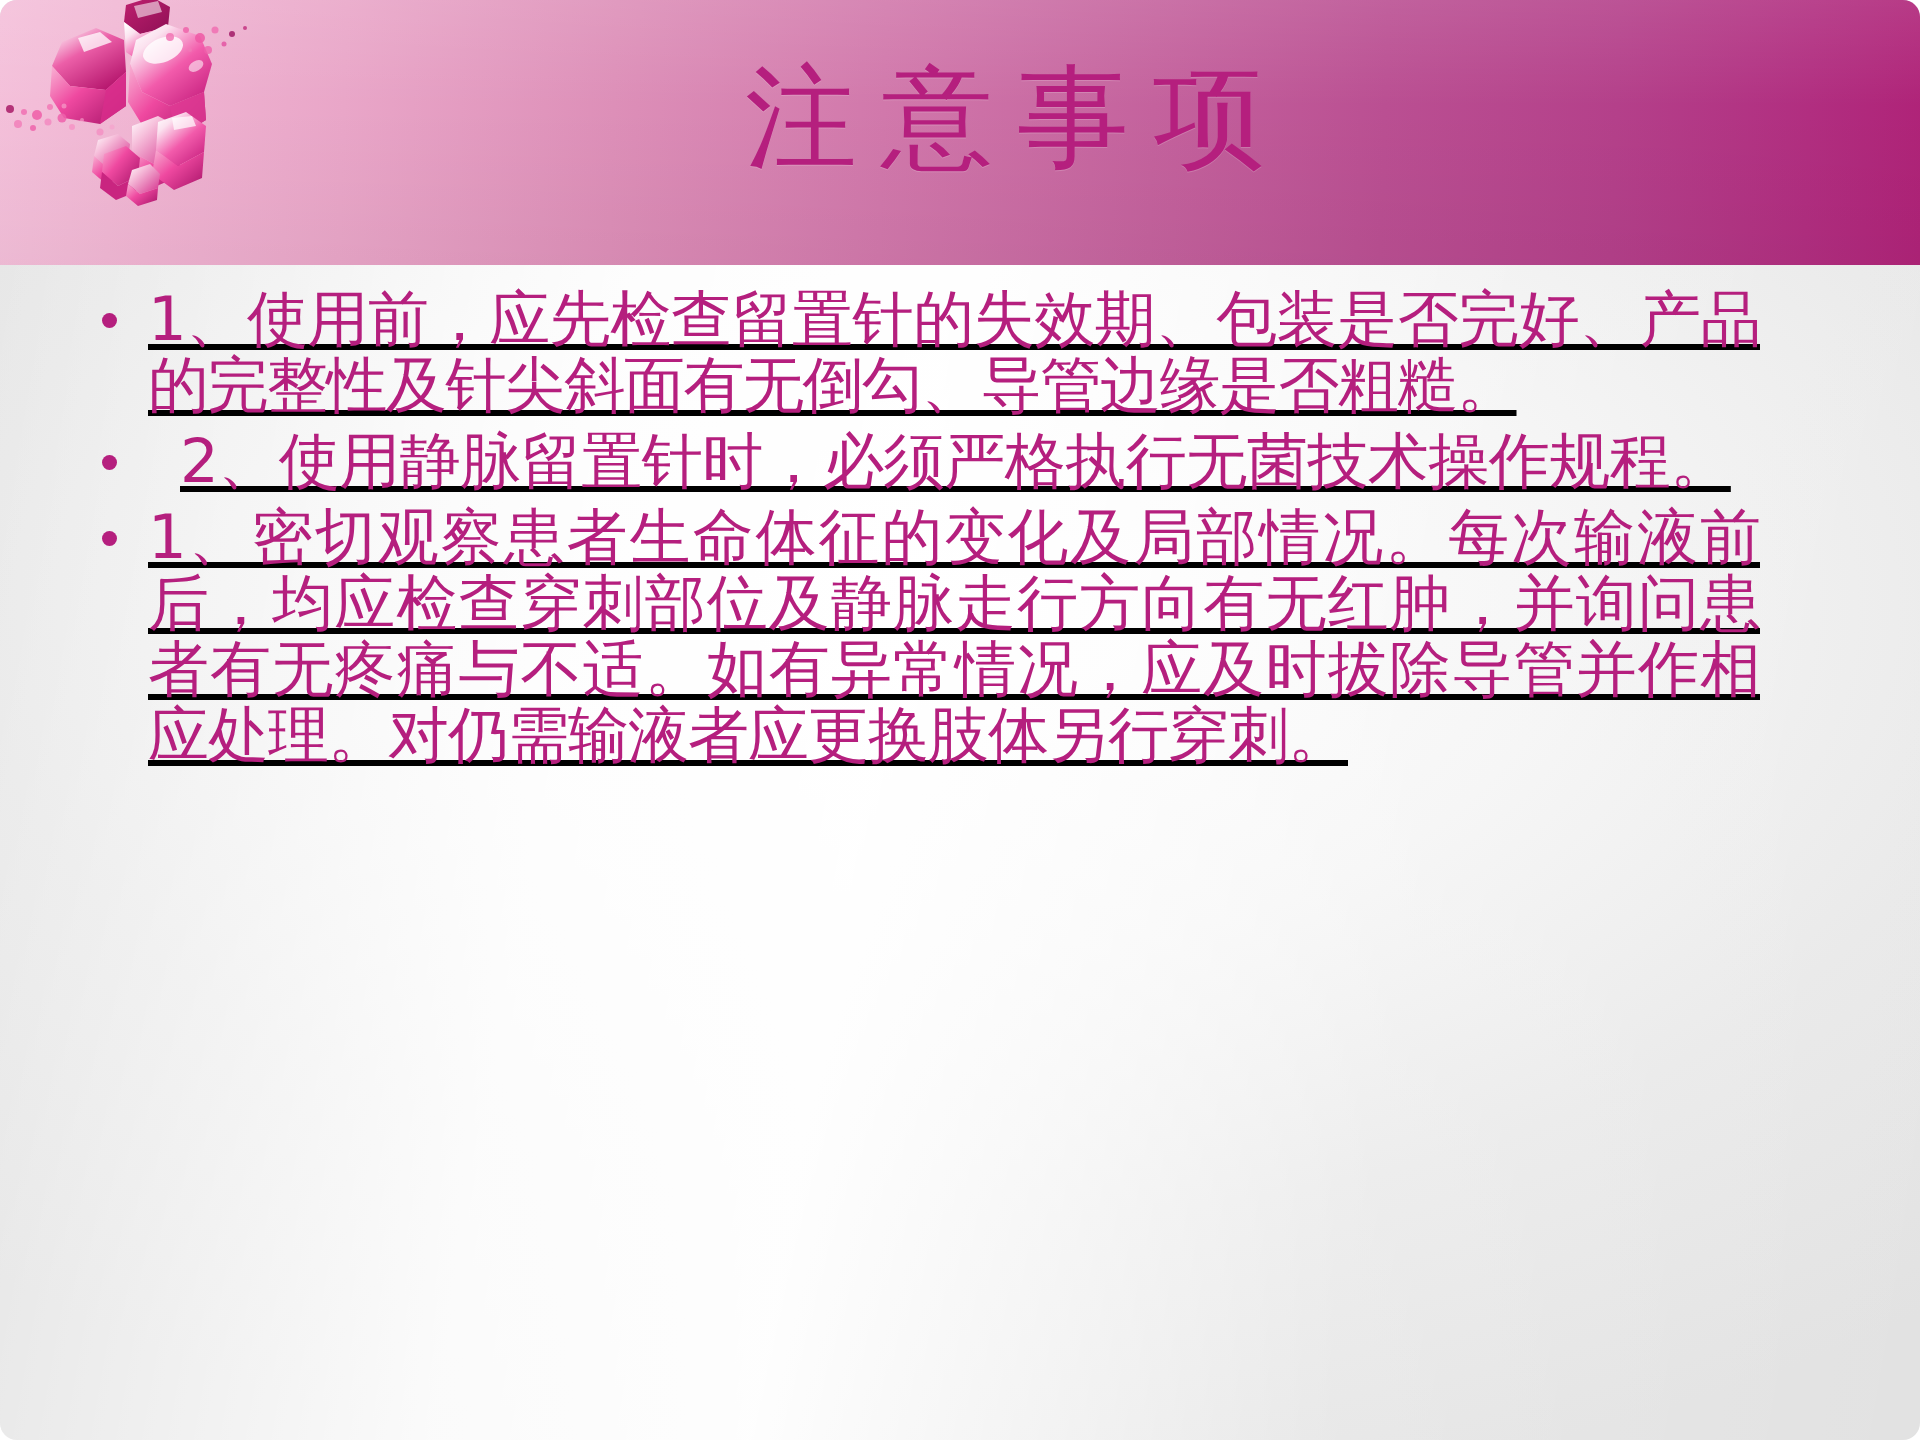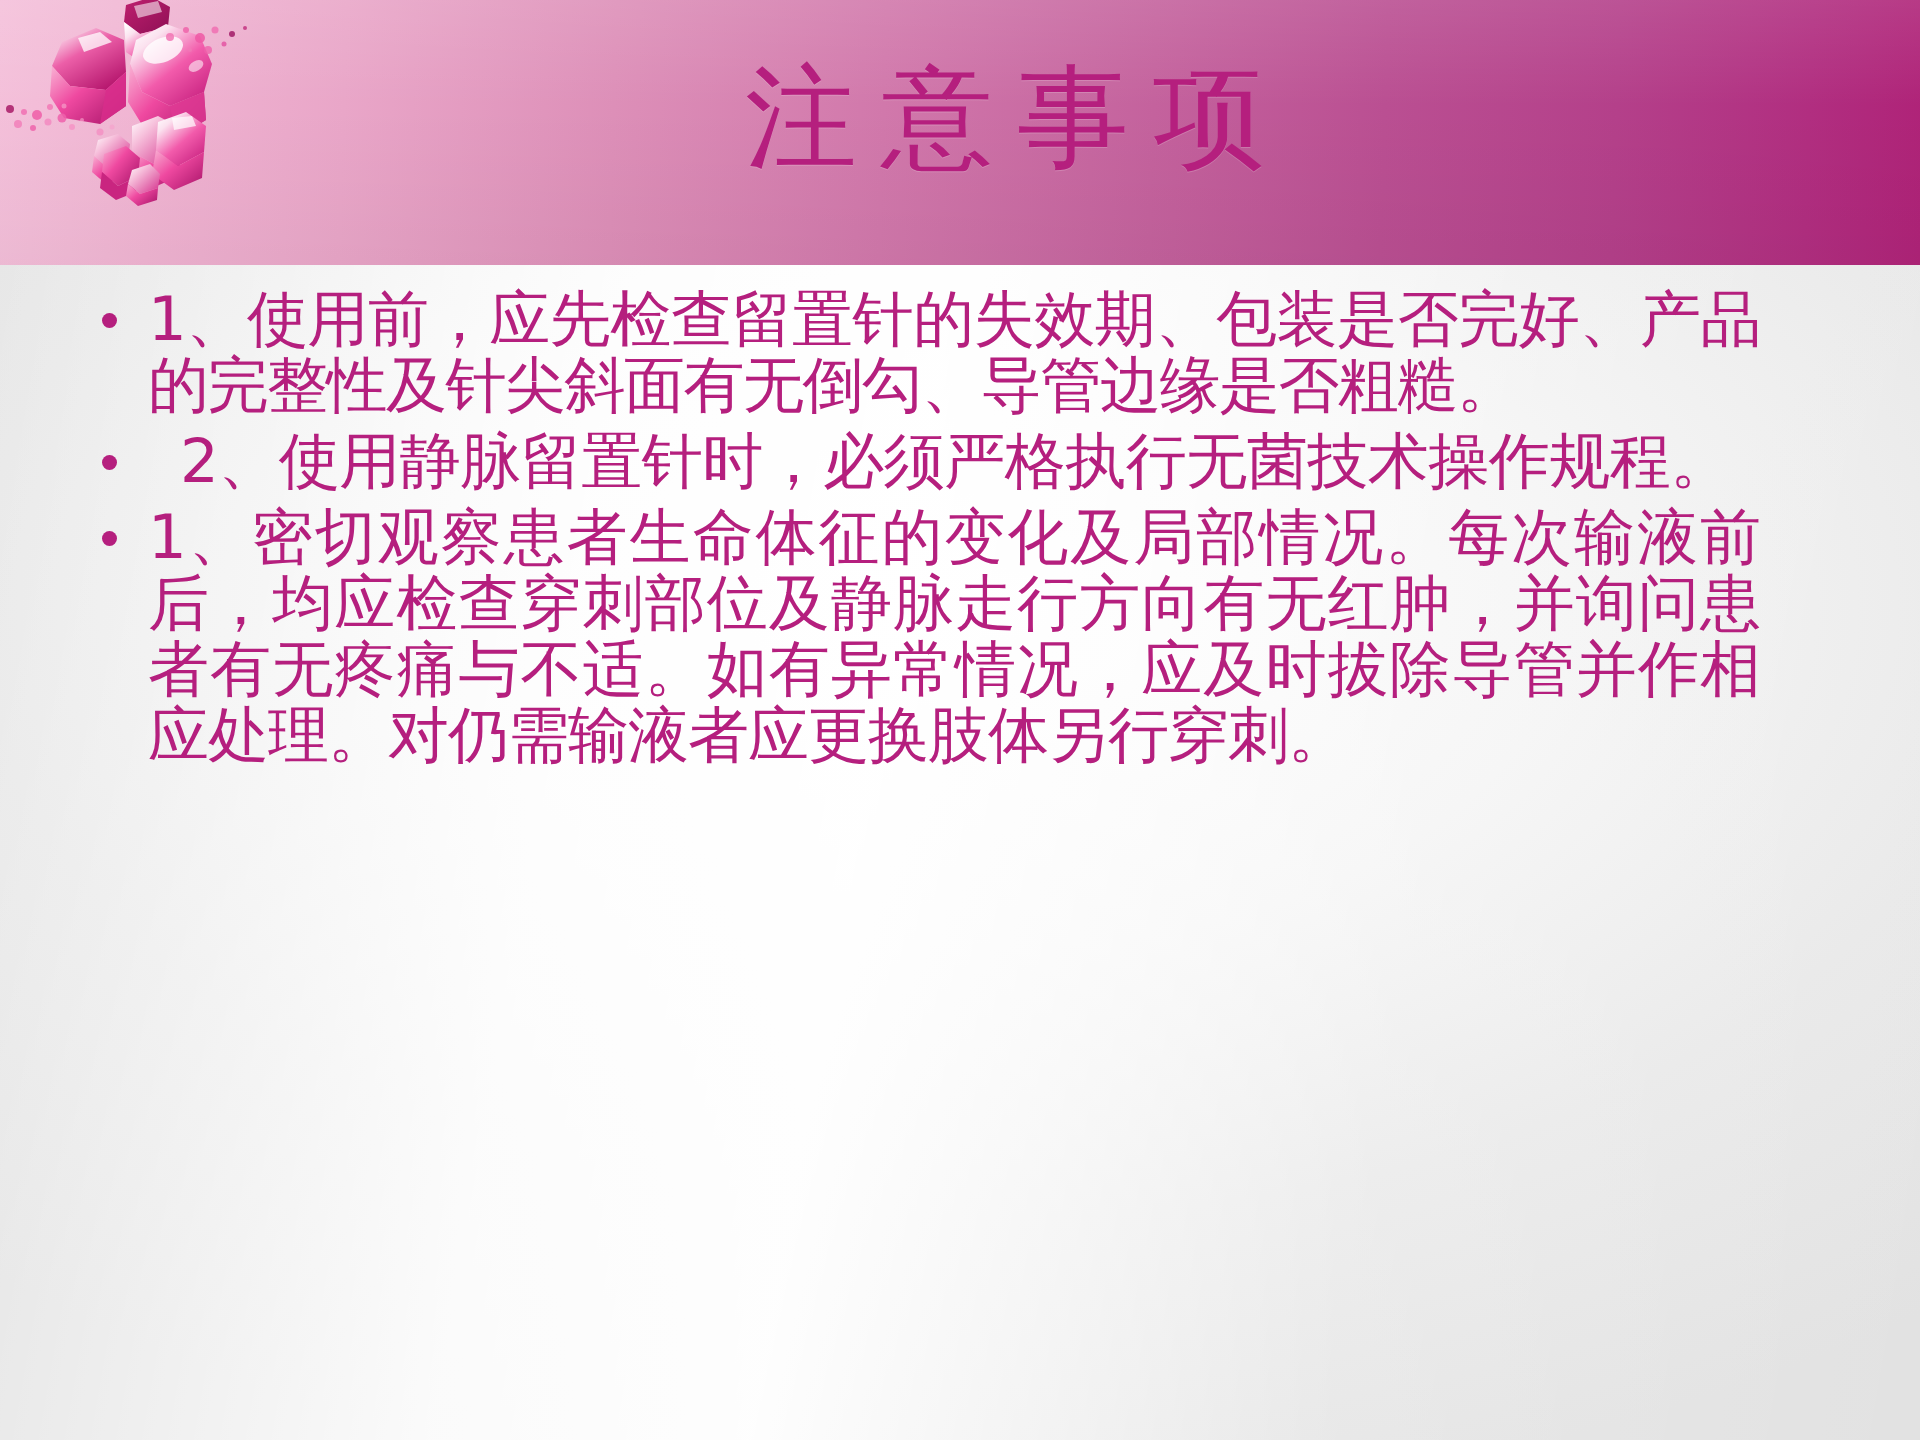--- a/index.html
+++ b/index.html
@@ -14,20 +14,21 @@
     background: #ffffff;
   }
 
   .slide {
     position: relative;
     width: 1920px;
     height: 1440px;
     overflow: hidden;
     background:
       radial-gradient(ellipse 1500px 900px at 52% 42%, #fdfdfd 0%, #f4f4f4 38%, #e9e9e9 68%, #e2e2e2 100%);
+    border-radius: 17px;
   }
 
   
   .body-sheen {
     position: absolute;
     left: 0; top: 265px;
     width: 1920px; height: 1175px;
     background:
       linear-gradient(100deg, rgba(255,255,255,0.0) 0%, rgba(255,255,255,0.85) 30%, rgba(255,255,255,0.95) 45%, rgba(255,255,255,0.2) 72%, rgba(255,255,255,0.0) 100%);
     pointer-events: none;
@@ -103,20 +104,21 @@
     position: absolute;
     left: 92px;
     top: 286px;
     width: 1760px;
   }
 
   .bullet-row {
     display: flex;
     align-items: flex-start;
     margin-bottom: 10px;
+    text-decoration: underline;
   }
   .bullet-row:last-child { margin-bottom: 0; }
 
   .bullet-dot {
     flex: 0 0 auto;
     width: 56px;
     position: relative;
     height: 66px;
   }
   .bullet-dot::before {

